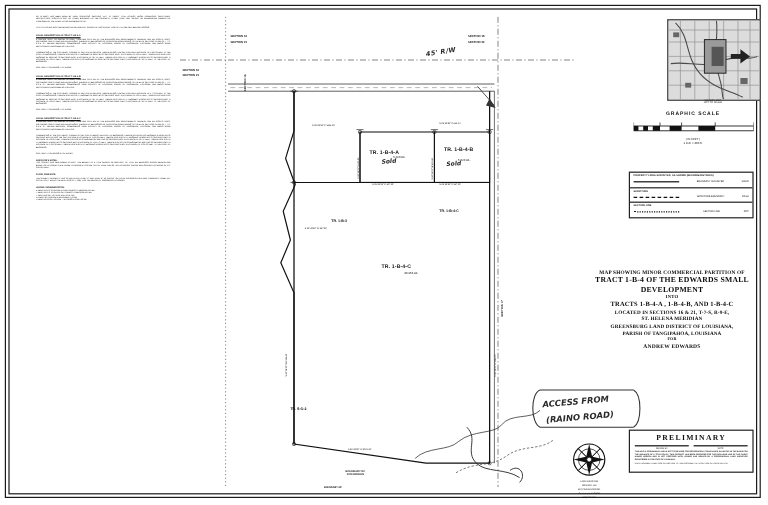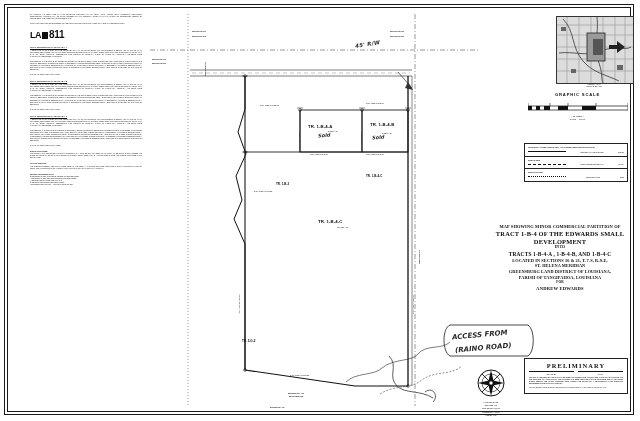--- a/index.html
+++ b/index.html
@@ -162,25 +162,20 @@
 <div class="sheet">
 
   <div class="border-outer"></div>
   <div class="border-inner"></div>
 
   <div class="left-col">
 
     <div class="micro blk">NO ATTEMPT HAS BEEN MADE BY LAND SURVEYING SERVICES, LLC, TO VERIFY TITLE, ACCESS, LEGAL OWNERSHIP, SERVITUDES, RESTRICTIONS, RIGHTS-OF-WAY OR OTHER BURDENS ON THE PROPERTY, OTHER THAN THAT SHOWN OR REFERENCED HEREON OR FURNISHED BY THE CLIENT OR HIS REPRESENTATIVE.</div>
     <div class="micro blk">UTILITY LOCATES MUST BE REQUESTED AND ARE NOT SHOWN ON THIS SURVEY. CONTACT LA ONE CALL BEFORE DIGGING.</div>
 
-    <div class="logo811">
-      <span class="lu">LA</span>
-      <span class="bar"></span>
-      <span class="num">811</span>
-    </div>
 
     <div>
       <div class="micro-head">LEGAL DESCRIPTION OF TRACT 1-B-4-A</div>
       <div class="micro blk">A CERTAIN TRACT OR PARCEL OF LAND, TOGETHER WITH ALL OF THE BUILDINGS AND IMPROVEMENTS THEREON, AND ALL RIGHTS, WAYS, PRIVILEGES, SERVITUDES AND ADVANTAGES THEREUNTO BELONGING OR IN ANYWISE APPERTAINING, SITUATED IN SECTIONS 16 AND 21, T-7-S, R-9-E, ST. HELENA MERIDIAN, GREENSBURG LAND DISTRICT OF LOUISIANA, PARISH OF TANGIPAHOA, LOUISIANA, AND BEING MORE PARTICULARLY DESCRIBED AS FOLLOWS:</div>
       <div class="micro blk">COMMENCING AT THE SOUTHEAST CORNER OF SECTION 16 AND RUN THENCE ALONG THE SECTION LINE A DISTANCE OF 1,426.28 FEET TO THE POINT OF BEGINNING; THENCE RUN NORTH 00 DEGREES 14 MINUTES 22 SECONDS WEST A DISTANCE OF 629.40 FEET; THENCE RUN NORTH 89 DEGREES 45 MINUTES 38 SECONDS EAST A DISTANCE OF 347.55 FEET; THENCE RUN SOUTH 00 DEGREES 14 MINUTES 22 SECONDS EAST A DISTANCE OF 629.40 FEET; THENCE RUN SOUTH 89 DEGREES 45 MINUTES 38 SECONDS WEST A DISTANCE OF 347.55 FEET TO THE POINT OF BEGINNING.</div>
       <div class="micro blk">SAID TRACT CONTAINING 5.020 ACRES.</div>
     </div>
 
     <div>
       <div class="micro-head">LEGAL DESCRIPTION OF TRACT 1-B-4-B</div>

